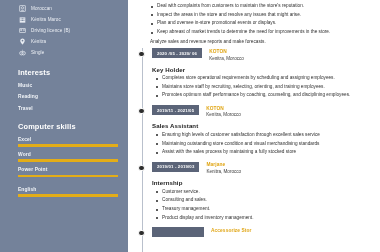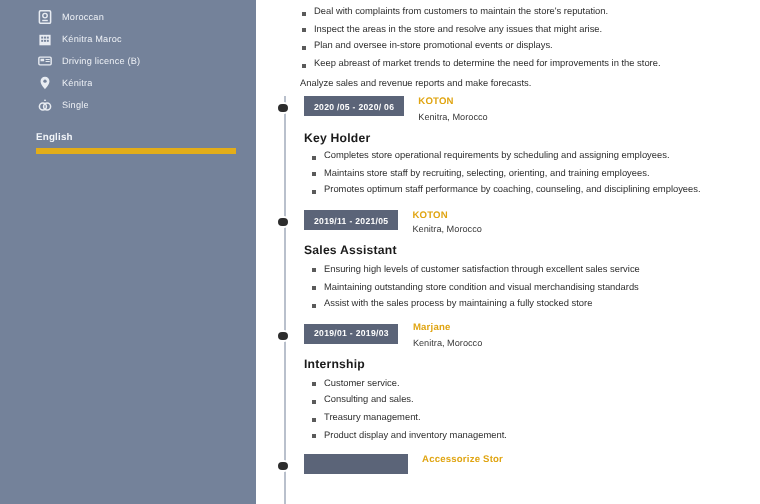--- a/index.html
+++ b/index.html
@@ -272,22 +272,52 @@
                 <circle cx="3.5" cy="6" r="2.5" fill="none" stroke="#e8ecf2" stroke-width="1.1"></circle>
                 <circle cx="6.5" cy="6" r="2.5" fill="none" stroke="#e8ecf2" stroke-width="1.1"></circle>
                 <path d="M4.2 2.2 L5 0.8 L5.8 2.2 Z" fill="#e8ecf2"></path>
               </svg>
           </span>
           <span class="c-text">Single</span>
         </div>
 
       </div>
 
-
-
+      <section class="sb-section">
+        <div class="sb-title">Interests</div>
+        <div class="sb-item">Music</div>
+        <div class="sb-item">Reading</div>
+        <div class="sb-item">Travel</div>
+      </section>
+
+
+      <section class="sb-section">
+        <div class="sb-title">Computer skills</div>
+
+        <div class="skill">
+          <div class="skill-label">Excel</div>
+          <div class="bar-track">
+            <div class="bar-fill" style="width:100%"></div>
+          </div>
+        </div>
+
+        <div class="skill">
+          <div class="skill-label">Word</div>
+          <div class="bar-track">
+            <div class="bar-fill" style="width:100%"></div>
+          </div>
+        </div>
+
+        <div class="skill">
+          <div class="skill-label">Power Point</div>
+          <div class="bar-track">
+            <div class="bar-fill" style="width:100%"></div>
+          </div>
+        </div>
+      </section>
 
       <section class="sb-section" style="margin-top:10px;">
         <div class="skill">
           <div class="skill-label">English</div>
           <div class="bar-track">
             <div class="bar-fill" style="width:100%"></div>
           </div>
         </div>
       </section>
 

